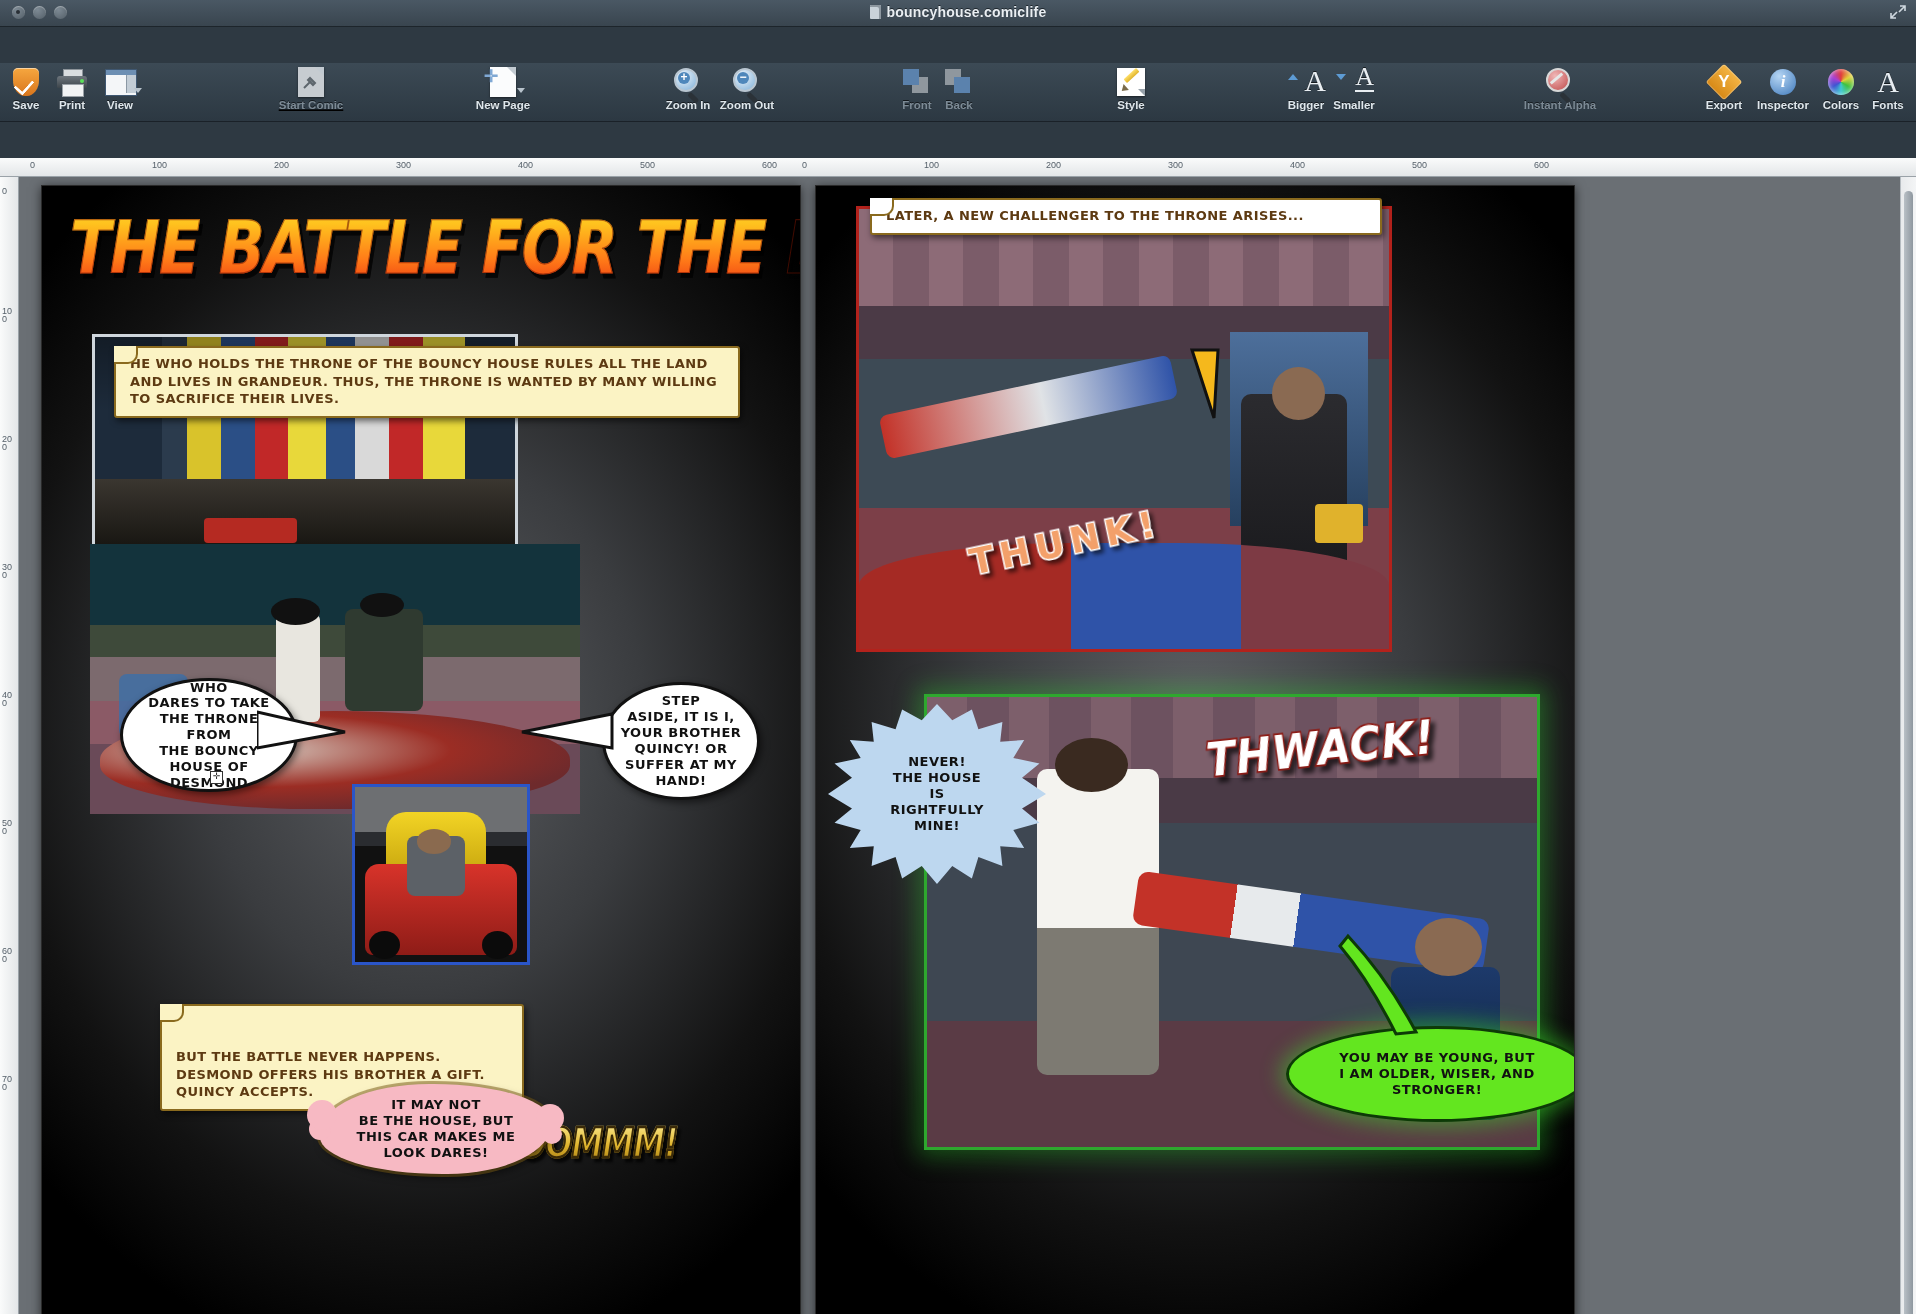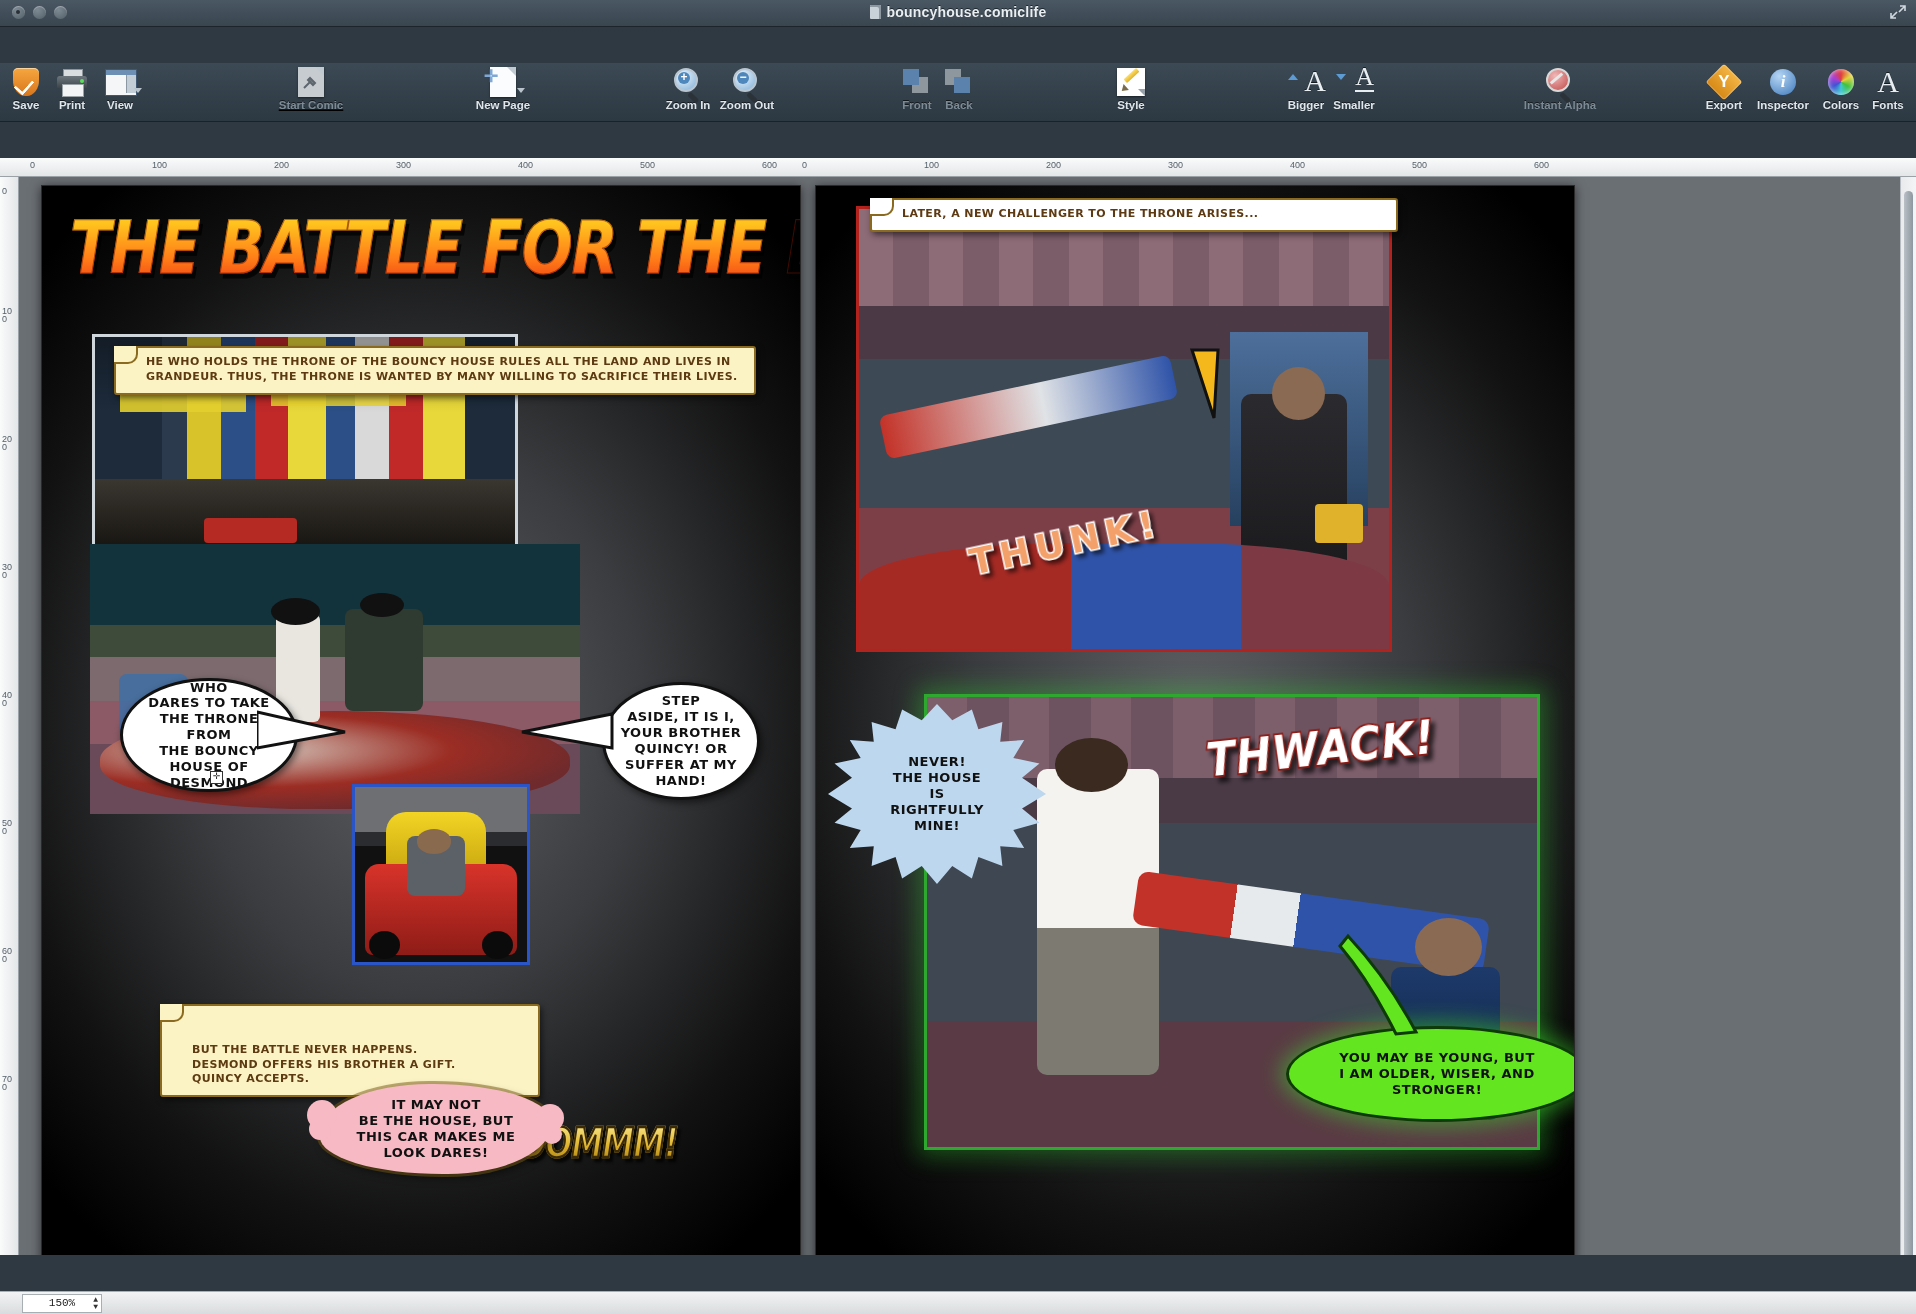--- a/index.html
+++ b/index.html
@@ -224,22 +224,22 @@
     background:linear-gradient(#f4f3ef 0 52%,#7d7a72 52% 100%);border-radius:10px;}
   .ph5 .kidh{position:absolute;left:21%;top:9%;width:12%;height:12%;background:#3a2a20;border-radius:50%;}
   .ph5 .pole{position:absolute;left:34%;top:44%;width:58%;height:12%;
     background:linear-gradient(90deg,#c33228 0 28%,#e7eaec 28% 46%,#2f53a8 46% 100%);transform:rotate(8deg);border-radius:10px;}
   .ph5 .man{position:absolute;right:6%;bottom:6%;width:18%;height:34%;
     background:linear-gradient(#1d3a6b,#0f1f3a);border-radius:10px;}
   .ph5 .manh{position:absolute;right:9%;bottom:38%;width:11%;height:13%;background:#8a6a52;border-radius:50%;}
 
   
   .caption{position:absolute;background:#fbf3c4;border:2px solid #8a6a1e;border-radius:3px;
-    padding:7px 10px 8px 30px;font-family:"DejaVu Sans",sans-serif;font-weight:bold;
-    color:#5d3a12;font-size:11px;line-height:1.35;letter-spacing:.4px;
+    padding:7px 10px 8px 14px;font-family:"DejaVu Sans",sans-serif;font-weight:bold;
+    color:#5d3a12;font-size:13px;line-height:1.35;letter-spacing:.4px;
     box-shadow:2px 3px 6px rgba(0,0,0,.55);}
   .caption .fold{position:absolute;left:-2px;top:-2px;width:22px;height:16px;
     background:#fbf3c4;border-right:2px solid #8a6a1e;border-bottom:2px solid #8a6a1e;
     border-radius:0 0 10px 0;}
   .caption.white{background:#fff;color:#5d3a12;}
   .caption.white .fold{background:#fff;}
 
   
   .balloon{position:absolute;border:3px solid #111;border-radius:50%;
     display:flex;align-items:center;justify-content:center;text-align:center;
@@ -642,19 +642,13 @@
           </svg>
         </div>
 
         <div class="vscroll">
           <div class="thumb"></div>
         </div>
       </div>
     </div>
   </div>
 
-  <div class="statusbar">
-    <div class="zoombox">
-      <span>150%</span>
-      <span class="stp">▲<br>▼</span>
-    </div>
-  </div>
 </div>
 
 </body></html>

